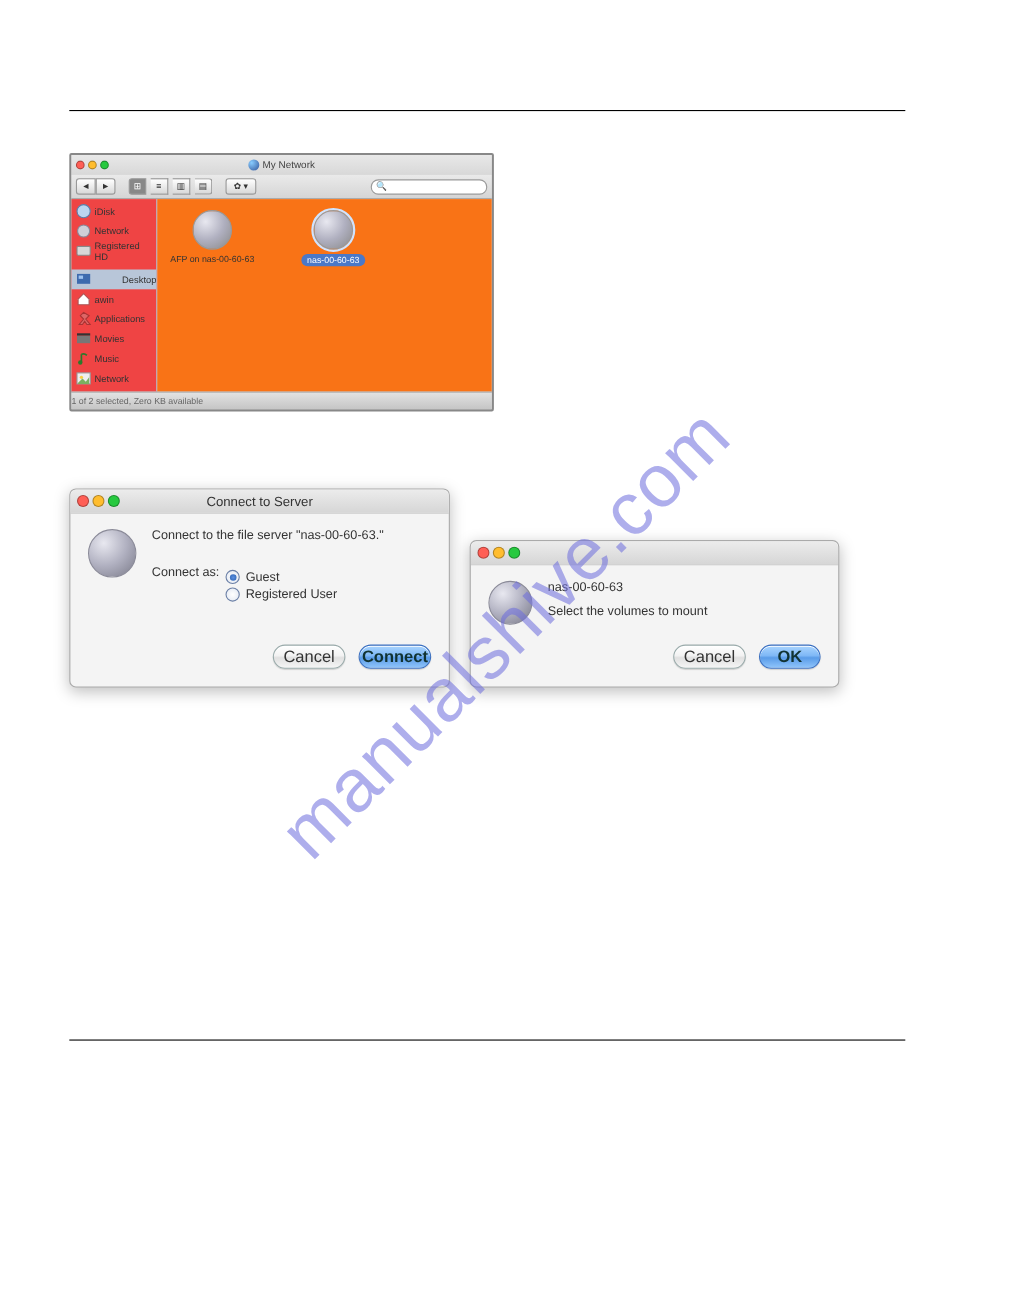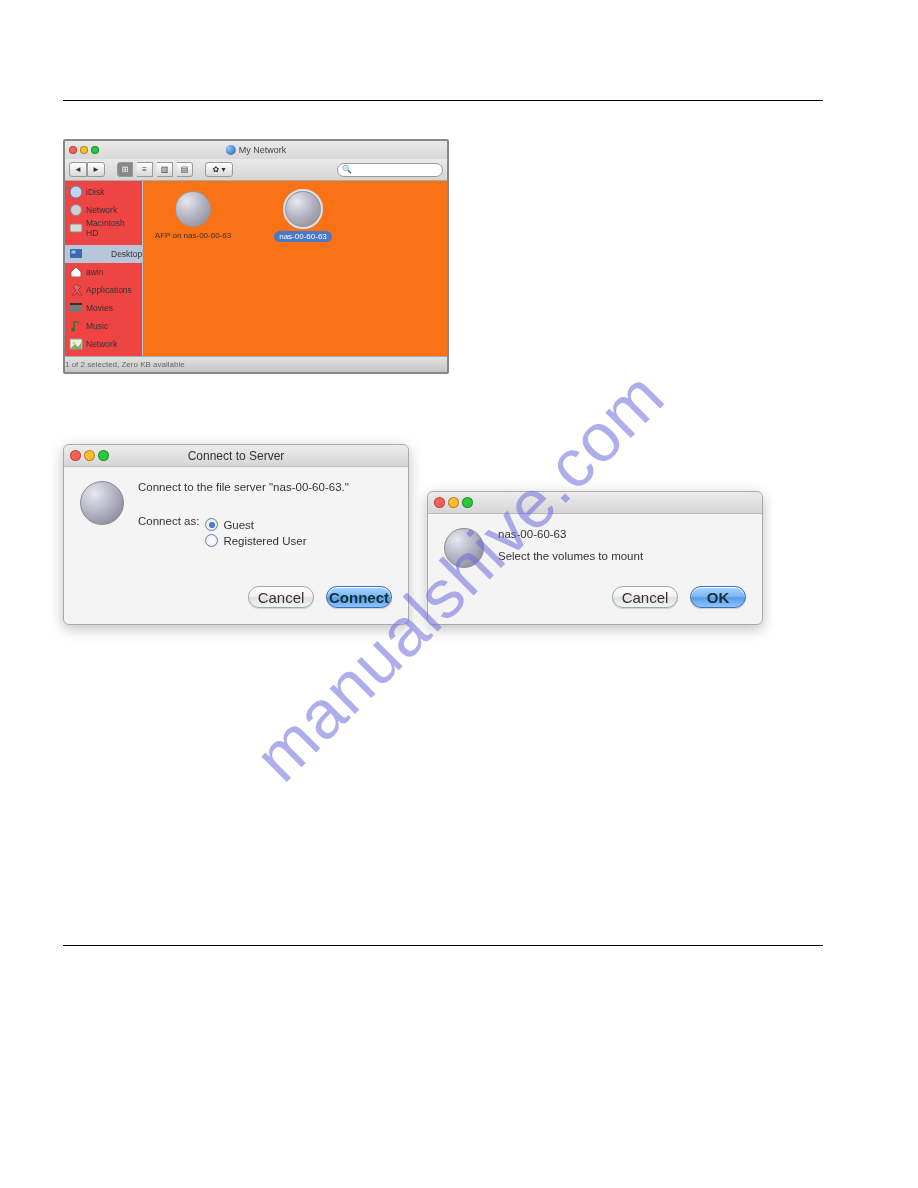--- a/index.html
+++ b/index.html
@@ -275,21 +275,21 @@
               </svg>
           </span>
           <span>Network</span>
         </div>
         <div class="sb-item">
           <span class="sb-icon">
             <svg width="14" height="11" viewBox="0 0 14 11">
                 <rect x="1" y="1" width="12" height="8" rx="1" fill="#d8d8d8" stroke="#888"></rect>
               </svg>
           </span>
-          <span>Macintosh HD</span>
+          <span>Registered HD</span>
         </div>
         <div class="sb-sep"></div>
         <div class="sb-item sel">
           <span class="sb-icon">
             <svg width="14" height="14" viewBox="0 0 14 14">
                 <rect x="1" y="2" width="12" height="9" fill="#3d6aae"></rect>
                 <rect x="2.5" y="3.5" width="4" height="3" fill="#9bc2f0"></rect>
               </svg>
           </span>
           <span>Desktop</span>

